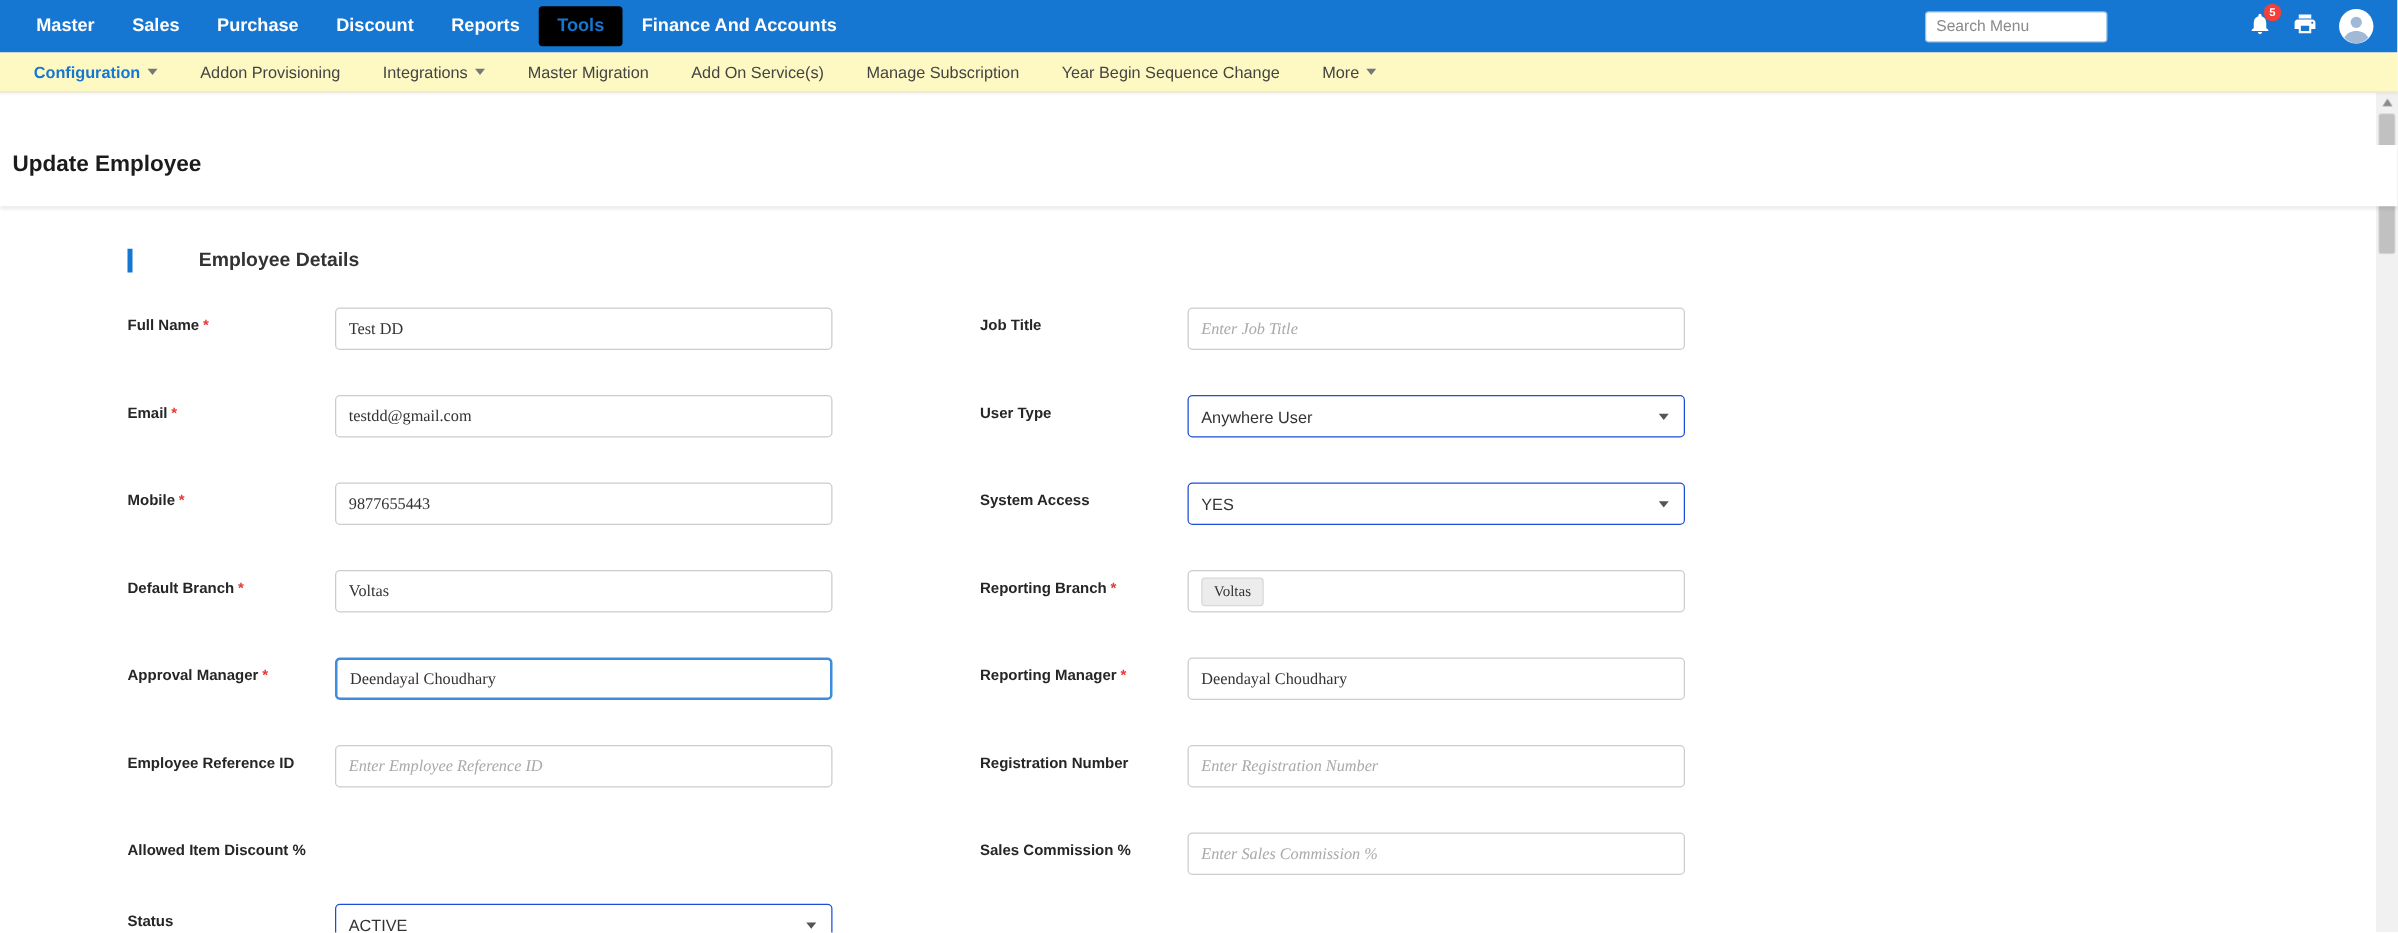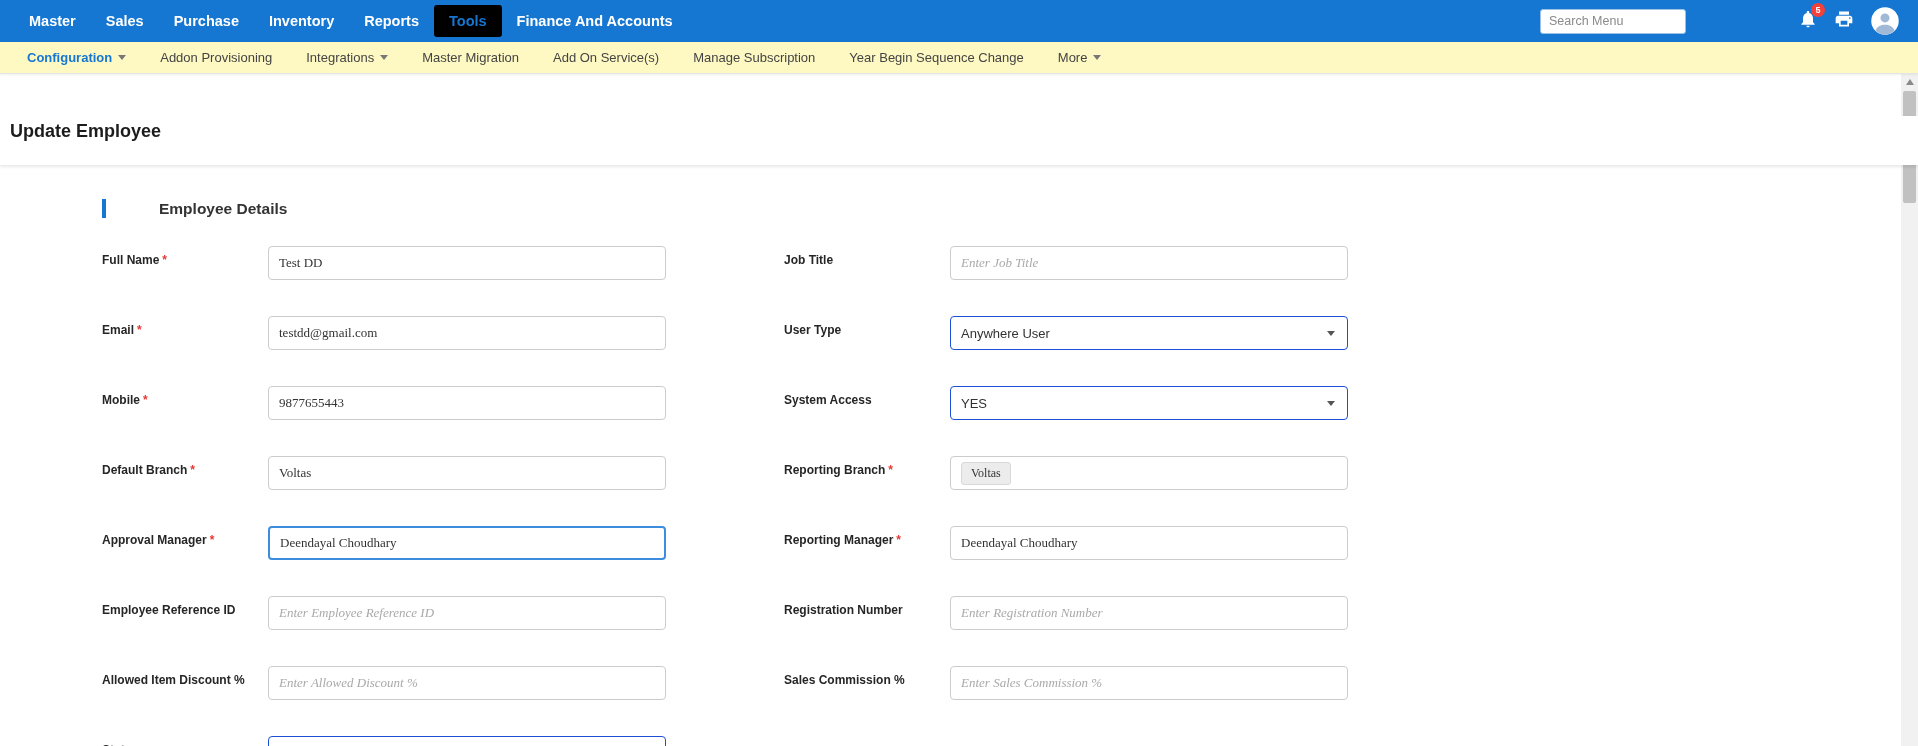--- a/index.html
+++ b/index.html
@@ -76,21 +76,21 @@
     background: #c1c1c1; border-radius: 2px; }
 </style>
 </head>
 <body>
 
 <div class="topnav">
   <div class="topnav-items">
     <div class="topnav-item">Master</div>
     <div class="topnav-item">Sales</div>
     <div class="topnav-item">Purchase</div>
-    <div class="topnav-item">Inventory</div>
+    <div class="topnav-item">Discount</div>
     <div class="topnav-item">Reports</div>
     <div class="topnav-item active">Tools</div>
     <div class="topnav-item">Finance And Accounts</div>
   </div>
   <div class="topnav-right">
     <input class="search-box" placeholder="Search Menu" style="">
     <div class="iconbtn">
       <span>
         <svg viewBox="0 0 24 24" width="20" height="20" fill="#fff">
             <path d="M12 22c1.1 0 2-.9 2-2h-4c0 1.1.9 2 2 2zm6-6v-5c0-3.1-1.6-5.6-4.5-6.3V4c0-.8-.7-1.5-1.5-1.5S10.5 3.2 10.5 4v.7C7.6 5.4 6 7.9 6 11v5l-2 2v1h16v-1l-2-2z"></path>
@@ -183,21 +183,20 @@
       <div class="frow">
         <label class="flabel">
           <span>Employee Reference ID</span>
         </label>
         <input class="finput" placeholder="Enter Employee Reference ID" style="">
       </div>
       <div class="frow">
         <label class="flabel">
           <span>Allowed Item Discount %</span>
         </label>
-        <input class="finput" placeholder="Enter Allowed Discount %" style="">
       </div>
       <div class="frow">
         <label class="flabel">
           <span>Status</span>
         </label>
         <div class="fselect">
           <span>ACTIVE</span>
           <span class="caret"></span>
         </div>
       </div>

